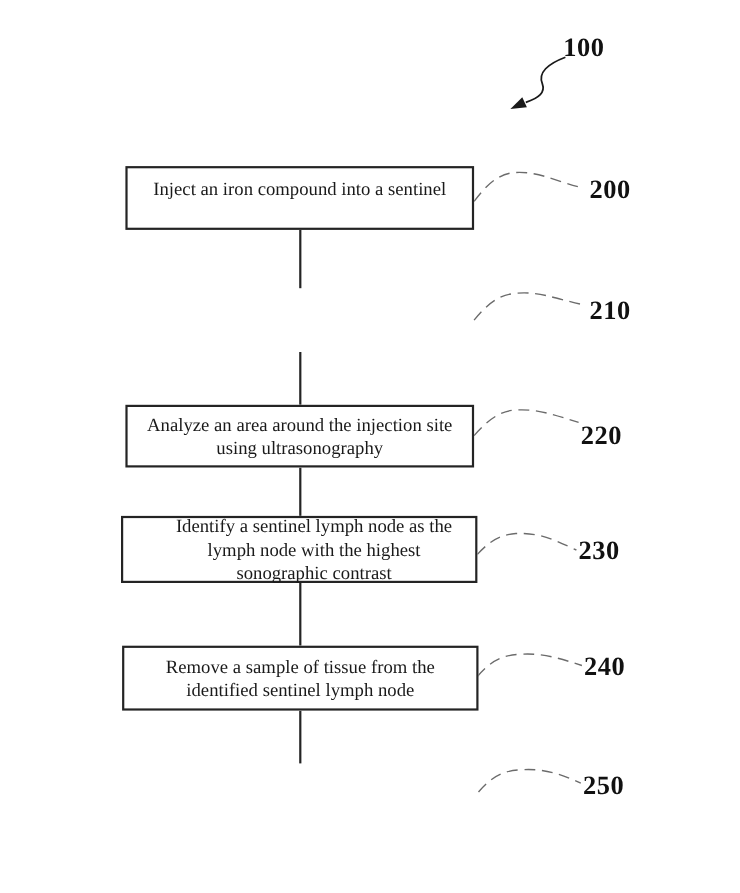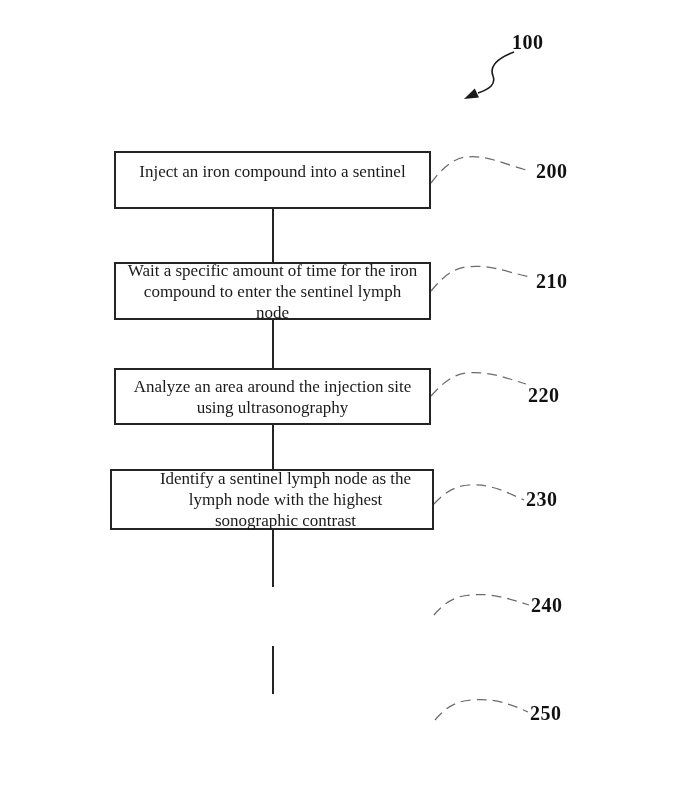--- a/index.html
+++ b/index.html
@@ -51,21 +51,21 @@
     font-size: 17px;
     line-height: 21px;
     padding: 2px 10px;
   }
   .step-box.top-align {
     align-items: flex-start;
     padding-top: 8px;
   }
   .refnum {
     position: absolute;
-    font-size: 20px;
+    font-size: 24px;
     font-weight: bold;
     letter-spacing: 0.5px;
     color: #111111;
     white-space: nowrap;
   }
   .vline {
     position: absolute;
     width: 2px;
     background: #242424;
   }
@@ -95,32 +95,32 @@
   <div class="vline" style="left:272px; top:208px; height:54px;"></div>
   <div class="vline" style="left:272px; top:320px; height:48px;"></div>
   <div class="vline" style="left:272px; top:425px; height:44px;"></div>
   <div class="vline" style="left:272px; top:530px; height:57px;"></div>
   <div class="vline" style="left:272px; top:646px; height:48px;"></div>
 
   <div class="step-box top-align" style="left:114px; top:151px; width:317px; height:58px;">
     <span>Inject an iron compound into a sentinel</span>
   </div>
 
-  <div class="step-box" style="left:114px; top:262px; width:317px; height:58px;">
-    <span>Wait a specific amount of time for the iron compound to enter the sentinel lymph node</span>
-  </div>
 
   <div class="step-box" style="left:114px; top:368px; width:317px; height:57px;">
     <span>Analyze an area around the injection site using ultrasonography</span>
   </div>
 
   <div class="step-box" style="left:110px; top:469px; width:324px; height:61px;padding-left:37px;">
     <span>Identify a sentinel lymph node as the lymph node with the highest sonographic contrast</span>
   </div>
 
+  <div class="step-box" style="left:111px; top:587px; width:324px; height:59px;">
+    <span>Remove a sample of tissue from the identified sentinel lymph node</span>
+  </div>
 
 
   <div class="refnum" style="left:536px; top:160px;">200</div>
   <div class="refnum" style="left:536px; top:270px;">210</div>
   <div class="refnum" style="left:528px; top:384px;">220</div>
   <div class="refnum" style="left:526px; top:488px;">230</div>
   <div class="refnum" style="left:531px; top:594px;">240</div>
   <div class="refnum" style="left:530px; top:702px;">250</div>
 
 </div>

